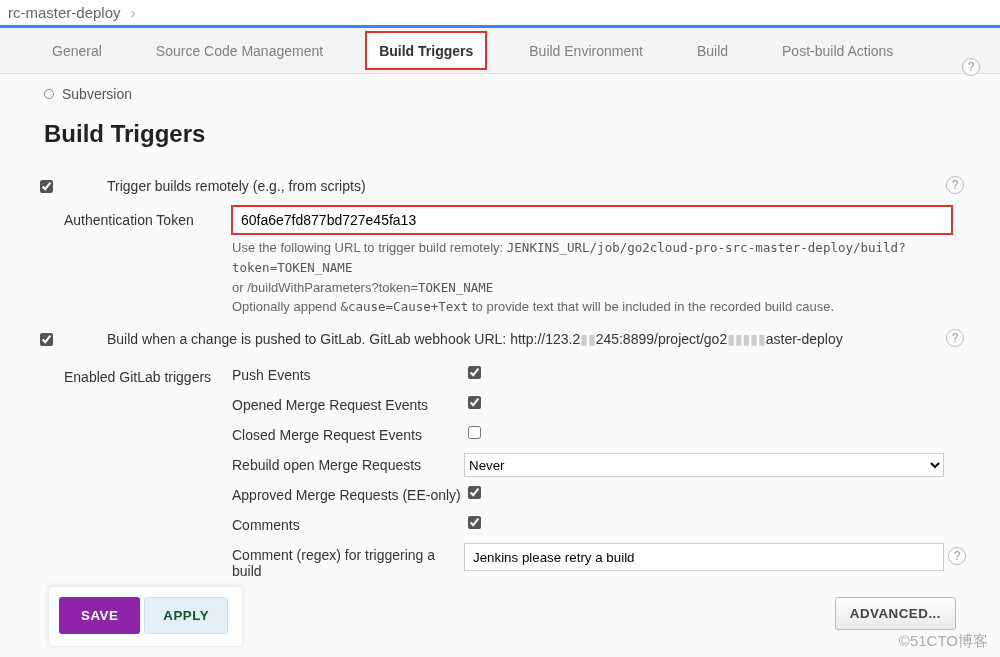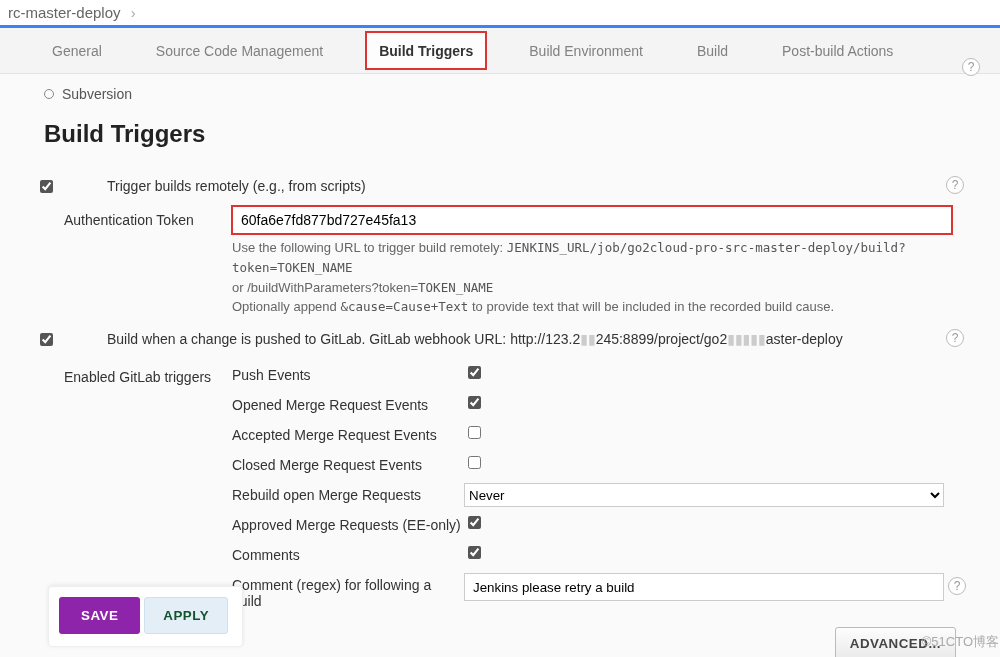--- a/index.html
+++ b/index.html
@@ -220,23 +220,23 @@
     color: #14532d;
     border: 1px solid #cfe0ee;
     font-weight: bold;
     padding: 10px 18px;
     letter-spacing: .5px;
     border-radius: 3px;
     cursor: pointer;
   }
   .watermark {
     position: absolute;
-    right: 1px;
+    right: 12px;
     bottom: 6px;
-    font-size: 13px;
+    font-size: 15px;
     color: #aaa;
     margin-top: 24px;
   }
   input[type=checkbox] { accent-color:#555; }
 </style>
 </head>
 <body>
 
 <div class="breadcrumb">
   <span>rc-master-deploy</span>
@@ -297,24 +297,20 @@
       <div class="trigger-row">
         <div class="tlabel">Push Events</div>
         <div class="tctrl"><input type="checkbox" checked="" style=""></div>
       </div>
 
       <div class="trigger-row">
         <div class="tlabel">Opened Merge Request Events</div>
         <div class="tctrl"><input type="checkbox" checked="" style=""></div>
       </div>
 
-      <div class="trigger-row">
-        <div class="tlabel">Accepted Merge Request Events</div>
-        <div class="tctrl"><input type="checkbox" style=""></div>
-      </div>
 
       <div class="trigger-row">
         <div class="tlabel">Closed Merge Request Events</div>
         <div class="tctrl"><input type="checkbox" style=""></div>
       </div>
 
       <div class="trigger-row">
         <div class="tlabel">Rebuild open Merge Requests</div>
         <div class="tctrl">
           <select class="wide">
@@ -327,21 +323,21 @@
         <div class="tlabel">Approved Merge Requests (EE-only)</div>
         <div class="tctrl"><input type="checkbox" checked="" style=""></div>
       </div>
 
       <div class="trigger-row">
         <div class="tlabel">Comments</div>
         <div class="tctrl"><input type="checkbox" checked="" style=""></div>
       </div>
 
       <div class="trigger-row">
-        <div class="tlabel">Comment (regex) for following a build</div>
+        <div class="tlabel">Comment (regex) for triggering a build</div>
         <div class="tctrl" style="position:relative;">
           <input type="text" class="wide-text" value="Jenkins please retry a build" style="">
           <span class="help-icon" style="position:absolute; right:-6px; top:4px;">?</span>
         </div>
       </div>
 
       <div class="advanced-row">
         <button class="btn-adv">ADVANCED...</button>
       </div>
 

